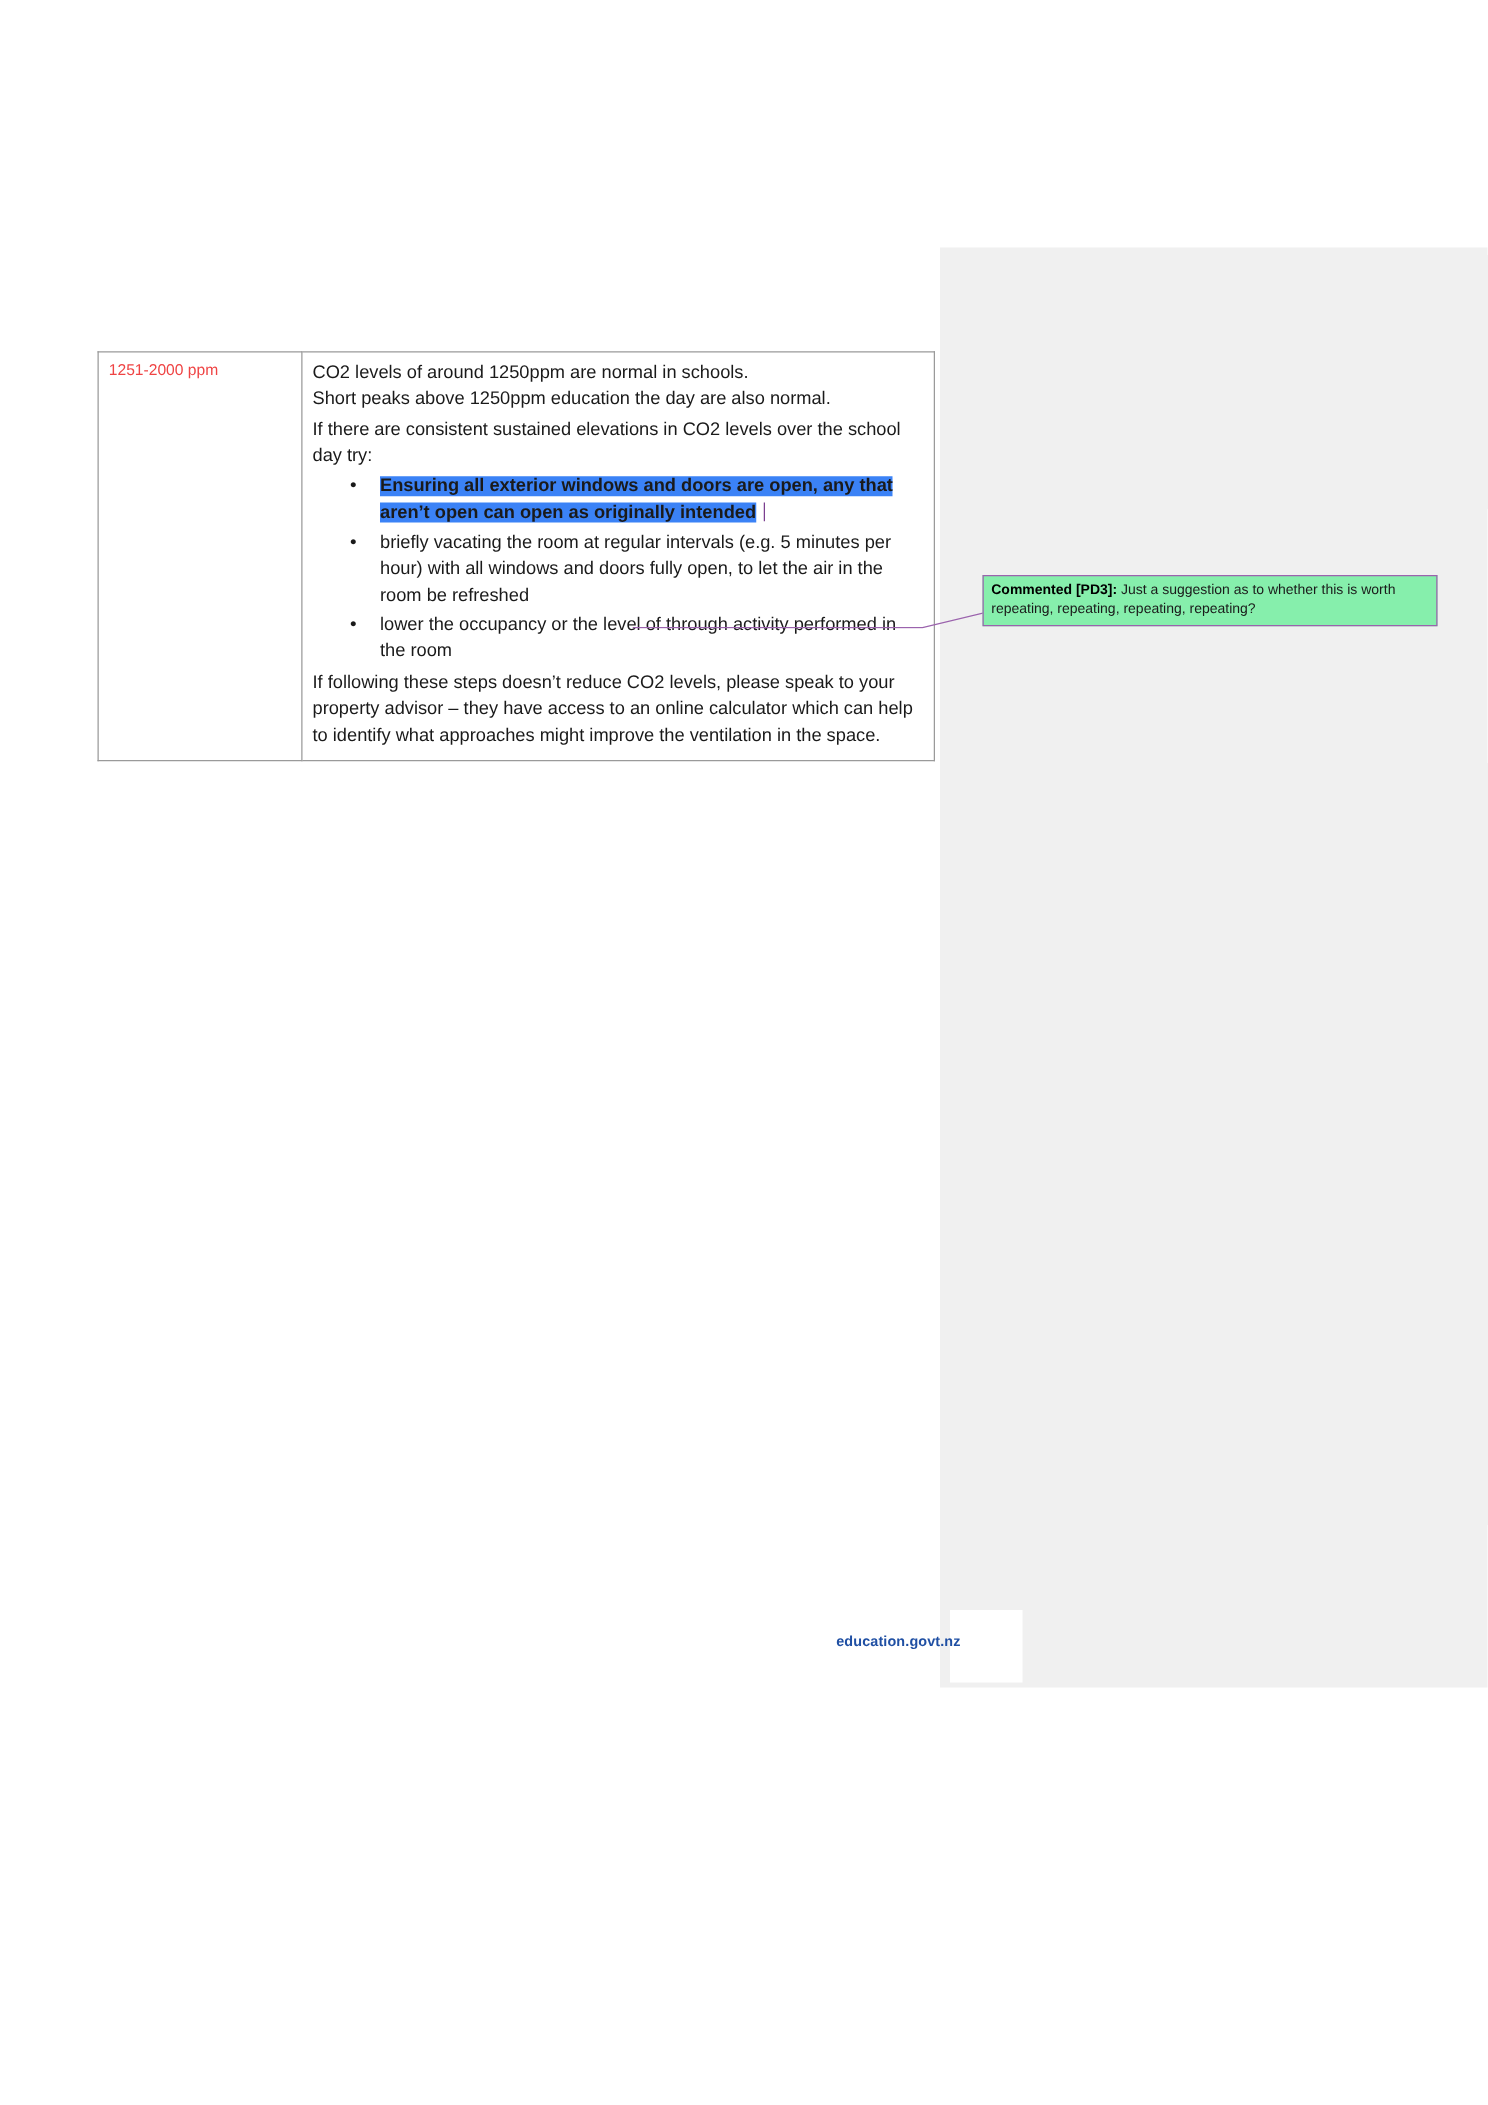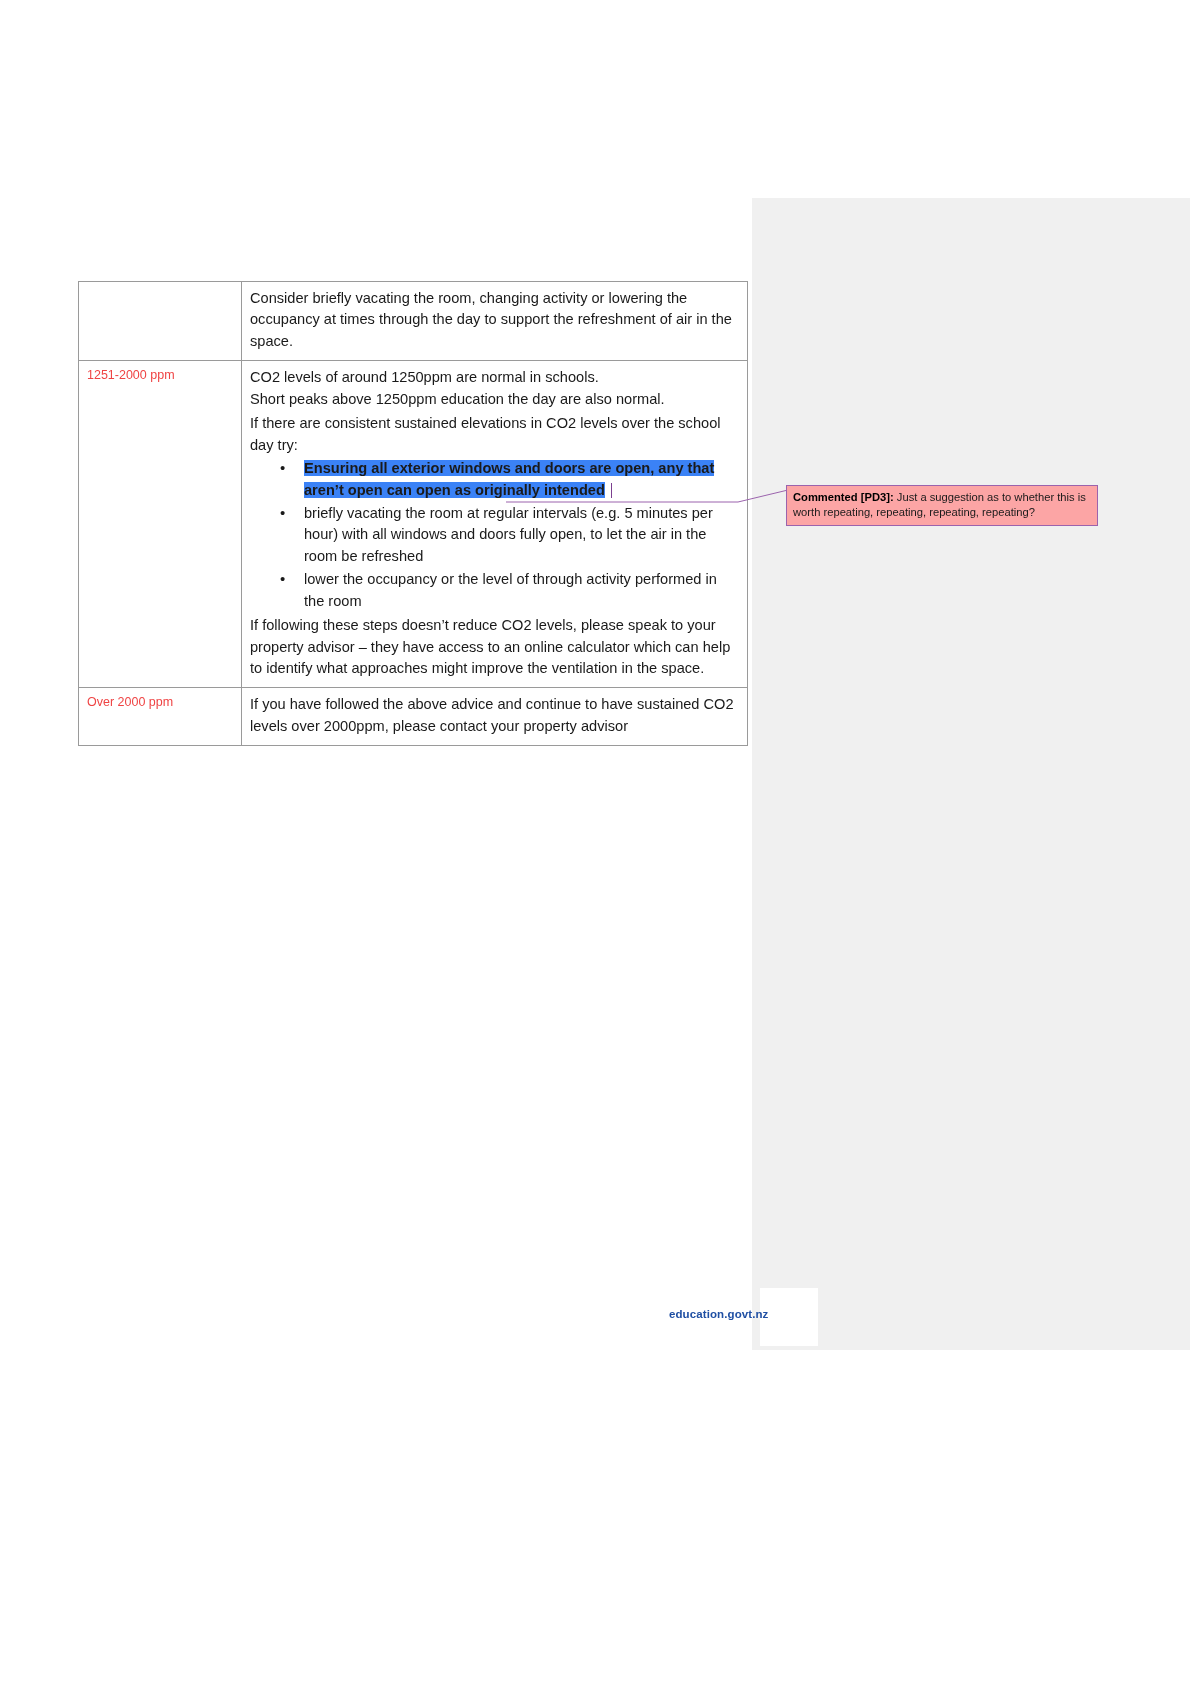--- a/index.html
+++ b/index.html
@@ -105,23 +105,23 @@
     border-left: 1px solid #7b3f8f;
     height: 15px;
     vertical-align: -3px;
     margin-left: 6px;
   }
 
   
   #comment-balloon {
     position: absolute;
     left: 786px;
-    top: 485px;
-    width: 312px;
-    background: #fca5a5;
+    top: 460px;
+    width: 364px;
+    background: #86efac;
     border: 1px solid #9b63ad;
     padding: 4px 6px 5px 6px;
     font-size: 11.2px;
     line-height: 1.32;
     color: #1a1a1a;
     box-sizing: border-box;
   }
   #comment-balloon .author {
     font-weight: bold;
     color: #000;
@@ -150,48 +150,36 @@
 </head>
 <body>
 
 <div id="page">
 
   <div id="comment-margin"></div>
   <div id="margin-white-box"></div>
 
   <table id="doc-table">
     <tbody>
-      <tr>
-        <td class="col-level"></td>
-        <td class="col-body">
-          <p class="tight">Consider briefly vacating the room, changing activity or lowering the occupancy at times through the day to support the refreshment of air in the space.</p>
-        </td>
-      </tr>
 
       <tr>
         <td class="col-level">1251-2000 ppm</td>
         <td class="col-body">
           <p class="tight">CO2 levels of around 1250ppm are normal in schools.</p>
           <p>Short peaks above 1250ppm education the day are also normal.</p>
           <p class="tight">If there are consistent sustained elevations in CO2 levels over the school day try:</p>
           <ul class="doc-list">
             <li><span class="hl">Ensuring all exterior windows and doors are open, any that aren’t open can open as originally intended</span><span class="caret"></span></li>
             <li>briefly vacating the room at regular intervals (e.g. 5 minutes per hour) with all windows and doors fully open, to let the air in the room be refreshed</li>
             <li>lower the occupancy or the level of through activity performed in the room</li>
           </ul>
           <p class="tight">If following these steps doesn’t reduce CO2 levels, please speak to your property advisor – they have access to an online calculator which can help to identify what approaches might improve the ventilation in the space.</p>
         </td>
       </tr>
 
-      <tr>
-        <td class="col-level">Over 2000 ppm</td>
-        <td class="col-body">
-          <p class="tight">If you have followed the above advice and continue to have sustained CO2 levels over 2000ppm, please contact your property advisor</p>
-        </td>
-      </tr>
     </tbody>
   </table>
 
   <svg id="leader" viewBox="0 0 282 16">
     <polyline points="0,15 232,15 282,3" fill="none" stroke="#9b63ad" stroke-width="1"></polyline>
   </svg>
 
   <div id="comment-balloon">
     <span class="author">Commented [PD3]:</span><span> Just a suggestion as to whether this is worth repeating, repeating, repeating, repeating?</span>
   </div>

